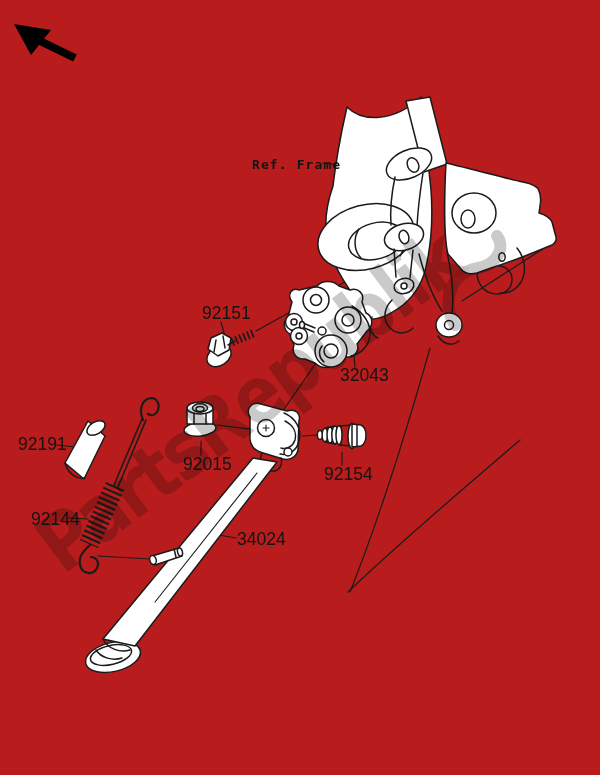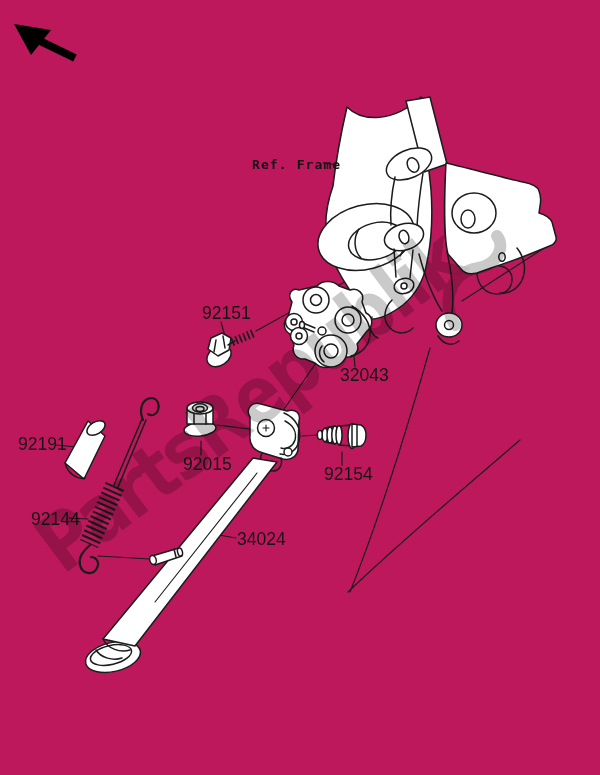--- a/index.html
+++ b/index.html
@@ -1,19 +1,19 @@
 <!DOCTYPE html>
 <html><head>
 <meta charset="utf-8">
 <style>
   html,body{margin:0;padding:0;background:#ffffff;}
   #canvas{
     position:relative;
     width:600px;height:775px;
-    background:#be185d;
+    background:#b91c1c;
     overflow:hidden;
     font-family:"Liberation Sans",sans-serif;
   }
   #art{position:absolute;left:0;top:0;z-index:1;}
   .part-label{
     font-family:"Liberation Sans",sans-serif;
     font-size:17.5px;
     fill:#141414;
   }
   .ref-label{

